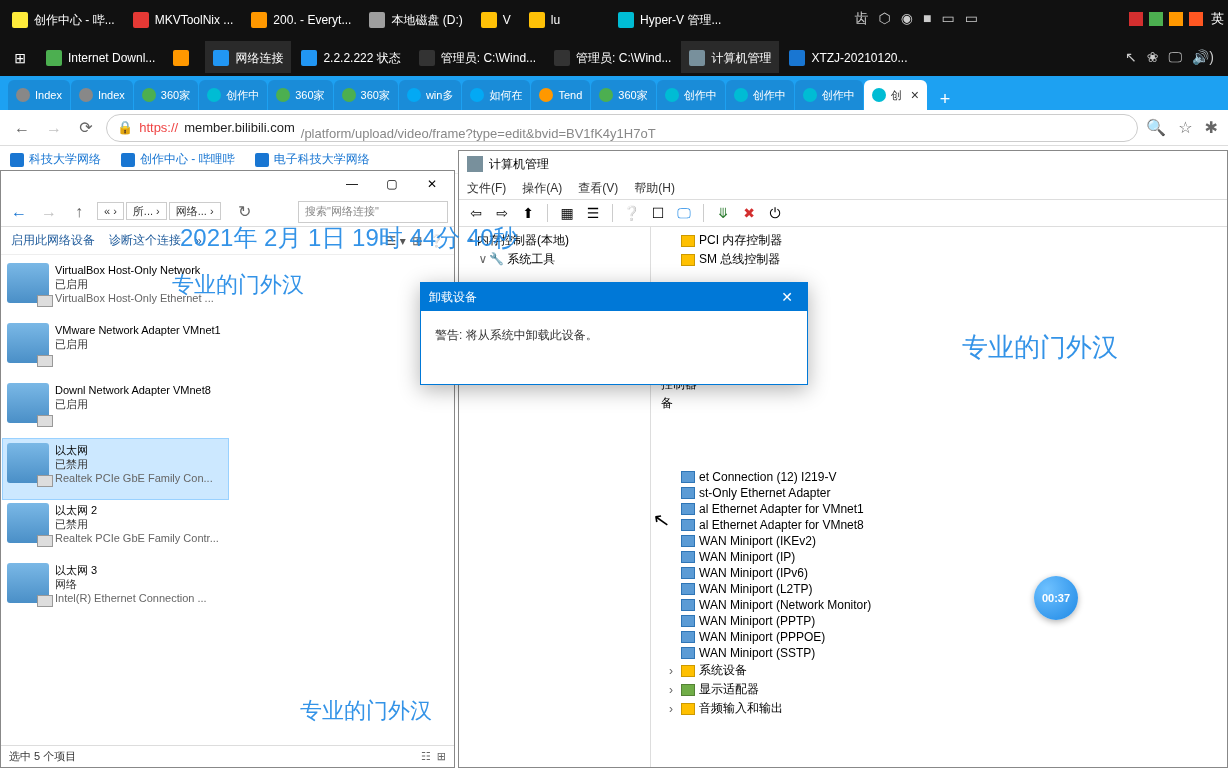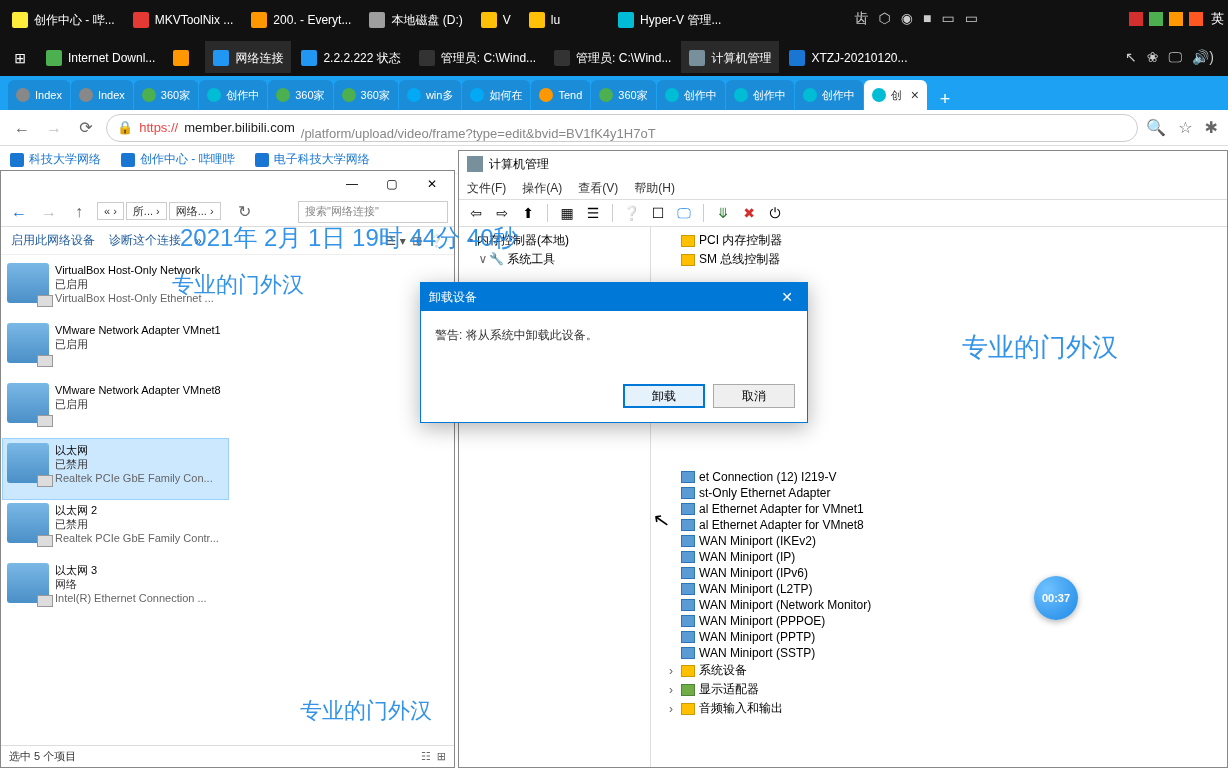--- a/index.html
+++ b/index.html
@@ -321,21 +321,21 @@
         <div class="aicon"></div>
         <div class="ainfo">
           <div class="aname">VMware Network Adapter VMnet1</div>
           <div>已启用</div>
           <div style="color:#666"></div>
         </div>
       </div>
       <div class="adapter">
         <div class="aicon"></div>
         <div class="ainfo">
-          <div class="aname">VMware Network Adapter VMnet8</div>
+          <div class="aname">Downl Network Adapter VMnet8</div>
           <div>已启用</div>
           <div style="color:#666"></div>
         </div>
       </div>
       <div class="adapter selected">
         <div class="aicon"></div>
         <div class="ainfo">
           <div class="aname">以太网</div>
           <div>已禁用</div>
           <div style="color:#666">Realtek PCIe GbE Family Con...</div>
@@ -408,42 +408,38 @@
         <div style="height: 56px;"></div>
         <div class="dev-item"><span class="dev-icon net"></span>et Connection (12) I219-V</div>
         <div class="dev-item"><span class="dev-icon net"></span>st-Only Ethernet Adapter</div>
         <div class="dev-item"><span class="dev-icon net"></span>al Ethernet Adapter for VMnet1</div>
         <div class="dev-item"><span class="dev-icon net"></span>al Ethernet Adapter for VMnet8</div>
         <div class="dev-item"><span class="dev-icon net"></span>WAN Miniport (IKEv2)</div>
         <div class="dev-item"><span class="dev-icon net"></span>WAN Miniport (IP)</div>
         <div class="dev-item"><span class="dev-icon net"></span>WAN Miniport (IPv6)</div>
         <div class="dev-item"><span class="dev-icon net"></span>WAN Miniport (L2TP)</div>
         <div class="dev-item"><span class="dev-icon net"></span>WAN Miniport (Network Monitor)</div>
+        <div class="dev-item"><span class="dev-icon net"></span>WAN Miniport (PPTP)</div>
         <div class="dev-item"><span class="dev-icon net"></span>WAN Miniport (PPPOE)</div>
-        <div class="dev-item"><span class="dev-icon net"></span>WAN Miniport (PPTP)</div>
         <div class="dev-item"><span class="dev-icon net"></span>WAN Miniport (SSTP)</div>
         <div class="dev-item dev-cat"><span class="tree-exp">›</span><span class="dev-icon sys"></span>系统设备</div>
         <div class="dev-item dev-cat"><span class="tree-exp">›</span><span class="dev-icon disp"></span>显示适配器</div>
         <div class="dev-item dev-cat"><span class="tree-exp">›</span><span class="dev-icon sys"></span>音频输入和输出</div>
       </div>
   </div>
 </div>
 
 <div class="dlg">
   <div class="dlg-title">
     <span>卸载设备</span>
     <span class="dlg-close">✕</span>
   </div>
   <div class="dlg-body">
     <div class="dlg-warn">警告: 将从系统中卸载此设备。</div>
   </div>
-  <div class="dlg-btns">
-    <button class="dlg-btn primary">卸载</button>
-    <button class="dlg-btn">取消</button>
-  </div>
 </div>
 
 <div class="watermark wm-ts">2021年 2月 1日 19时 44分 40秒</div>
 <div class="watermark wm1">专业的门外汉</div>
 <div class="watermark wm2">专业的门外汉</div>
 <div class="watermark wm3">专业的门外汉</div>
 
 <div class="timer">00:37</div>
 
 <div class="cursor">↖</div>

